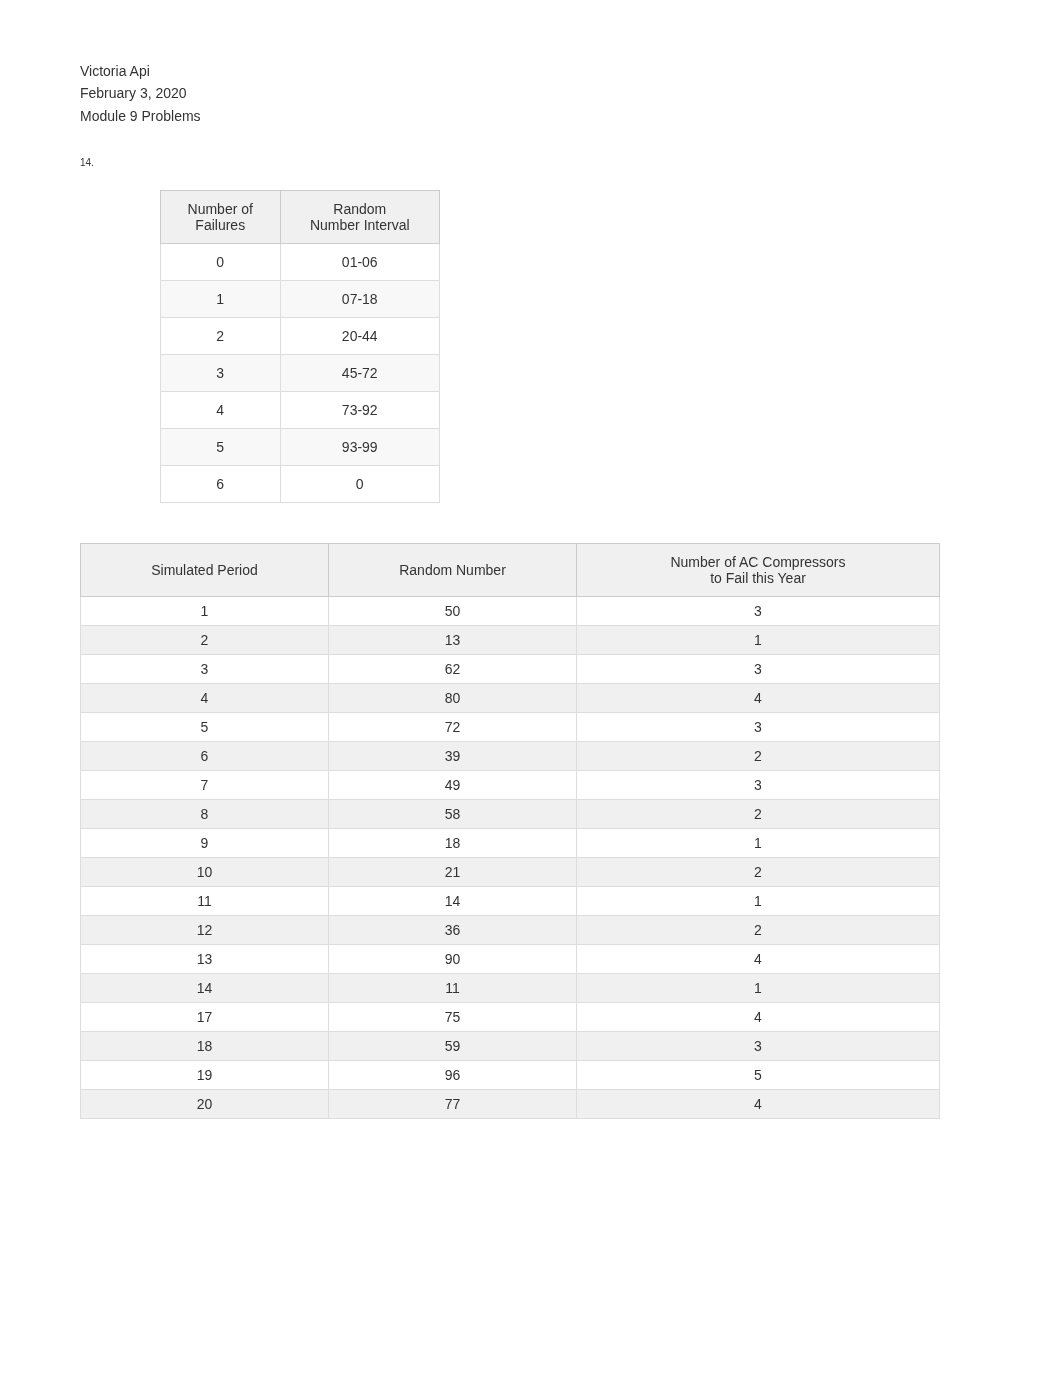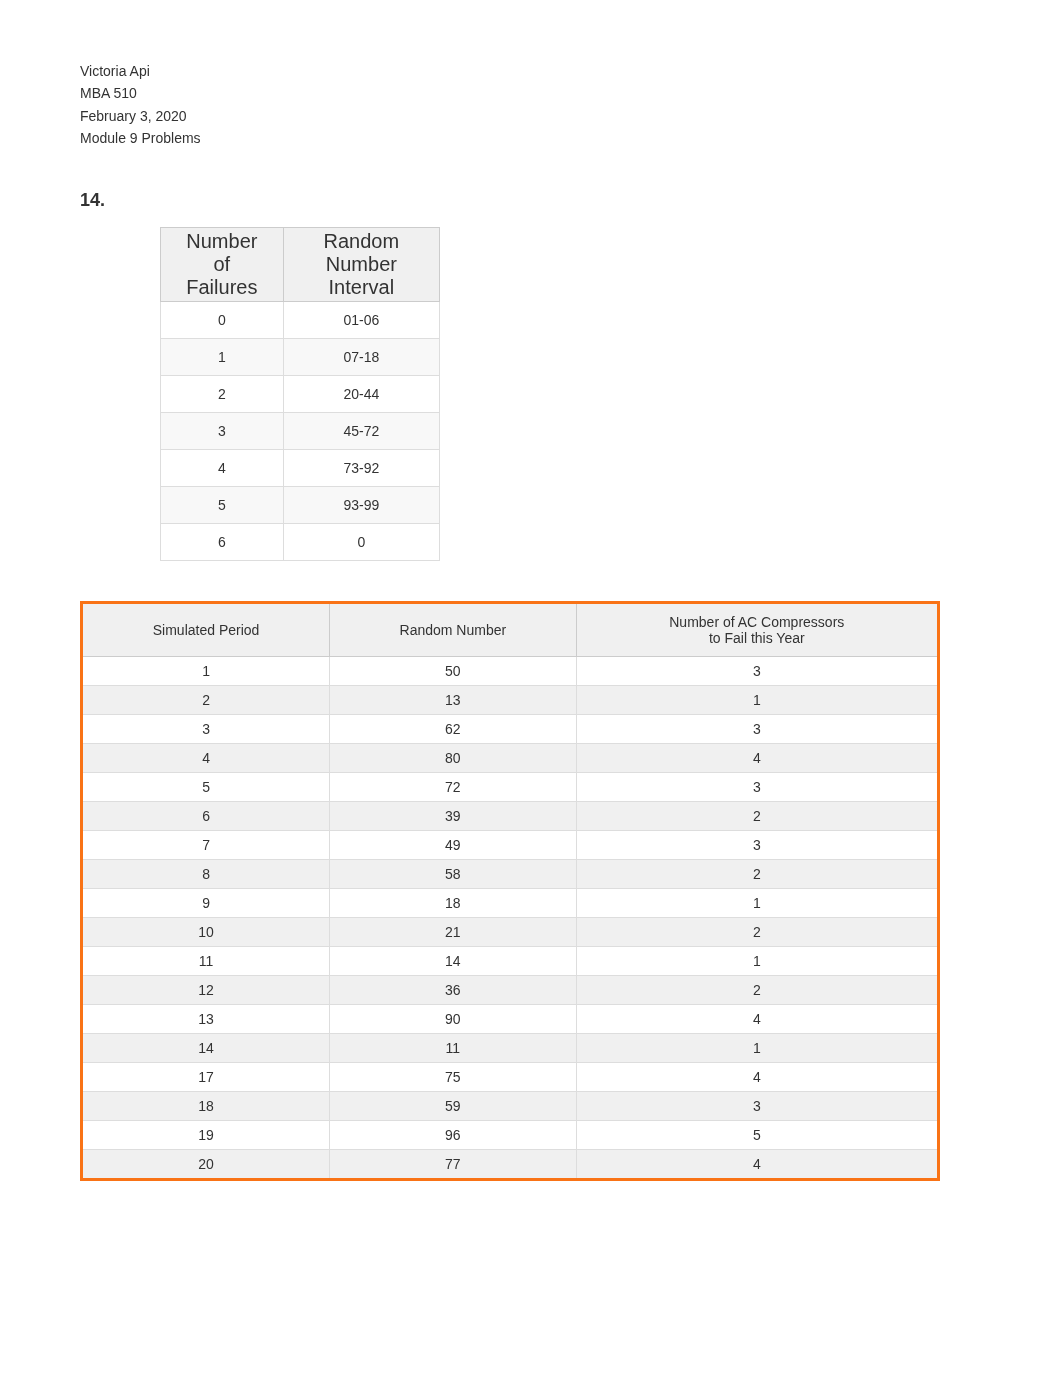--- a/index.html
+++ b/index.html
@@ -12,49 +12,49 @@
       background: #ffffff;
       font-family: Arial, sans-serif;
       font-size: 14px;
       color: #333;
       width: 1062px;
       min-height: 1377px;
       padding: 60px 80px;
     }
 
     .header-info {
-      margin-bottom: 40px;
+      margin-bottom: 30px;
       line-height: 1.6;
     }
 
     .problem-number {
-      font-size: 18px;
-      margin-bottom: 16px;
-      font-weight: bold;
+      font-size: 10px;
+      margin-bottom: 22px;
+      font-weight: normal;
     }
 
     
     .small-table-wrapper {
       margin-left: 80px;
       margin-bottom: 40px;
     }
 
     .small-table {
       border-collapse: collapse;
       width: 280px;
       border: 1px solid #ccc;
     }
 
     .small-table th {
       background: #f0f0f0;
       text-align: center;
-      padding: 2px 18px;
+      padding: 10px 18px;
       font-weight: normal;
       border: 1px solid #ccc;
-      font-size: 20px;
+      font-size: 14px;
     }
 
     .small-table td {
       text-align: center;
       padding: 10px 18px;
       border: 1px solid #ddd;
       background: #fff;
       font-size: 14px;
     }
 
@@ -63,21 +63,21 @@
     }
 
     
     .large-table-wrapper {
       margin-top: 10px;
     }
 
     .large-table {
       border-collapse: collapse;
       width: 860px;
-      border: 3px solid #f97316;
+      border: 1px solid #f97316;
     }
 
     .large-table th {
       background: #f0f0f0;
       text-align: center;
       padding: 10px 20px;
       font-weight: normal;
       border: 1px solid #ccc;
       font-size: 14px;
     }
@@ -92,21 +92,20 @@
 
     .large-table tr:nth-child(even) td {
       background: #f0f0f0;
     }
   </style>
 </head>
 <body>
 
 <div class="header-info">
   <div>Victoria Api</div>
-  <div>MBA 510</div>
   <div>February 3, 2020</div>
   <div>Module 9 Problems</div>
 </div>
 
 <div class="problem-number">14.</div>
 
 <div class="small-table-wrapper">
   <table class="small-table">
     <thead>
       <tr>

